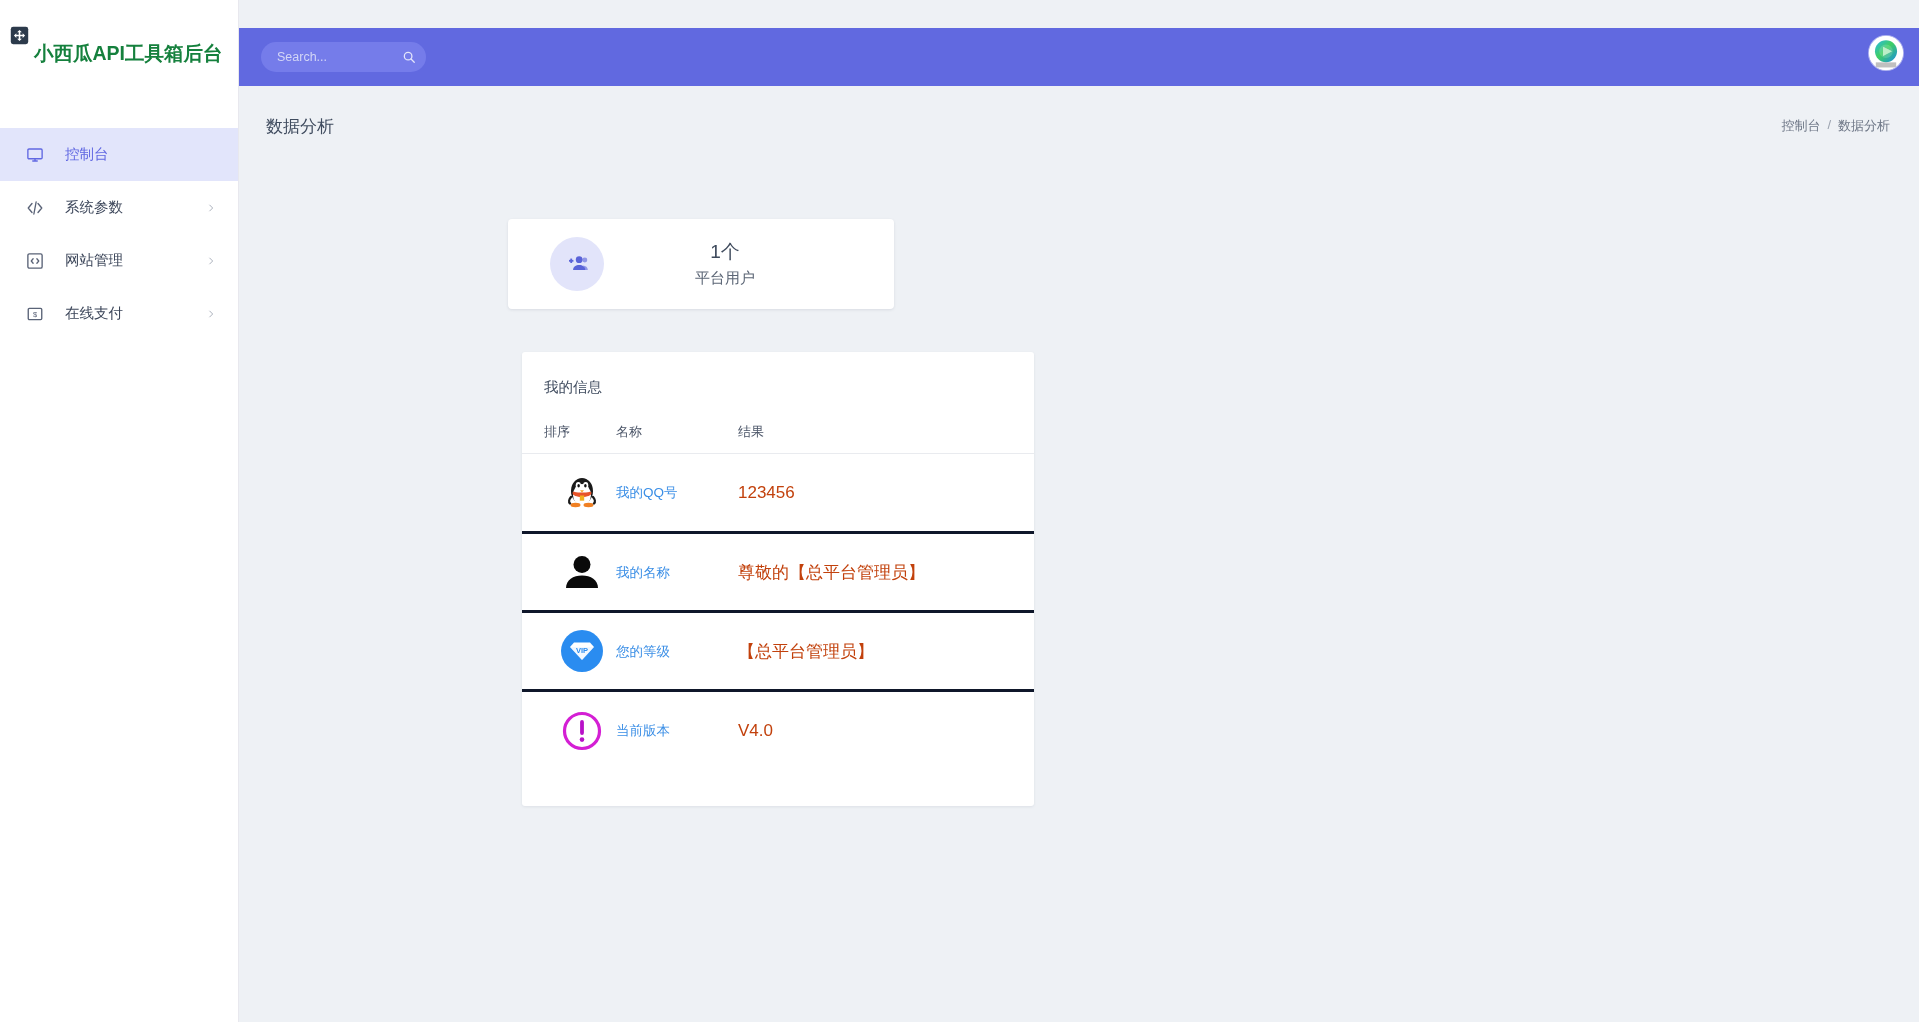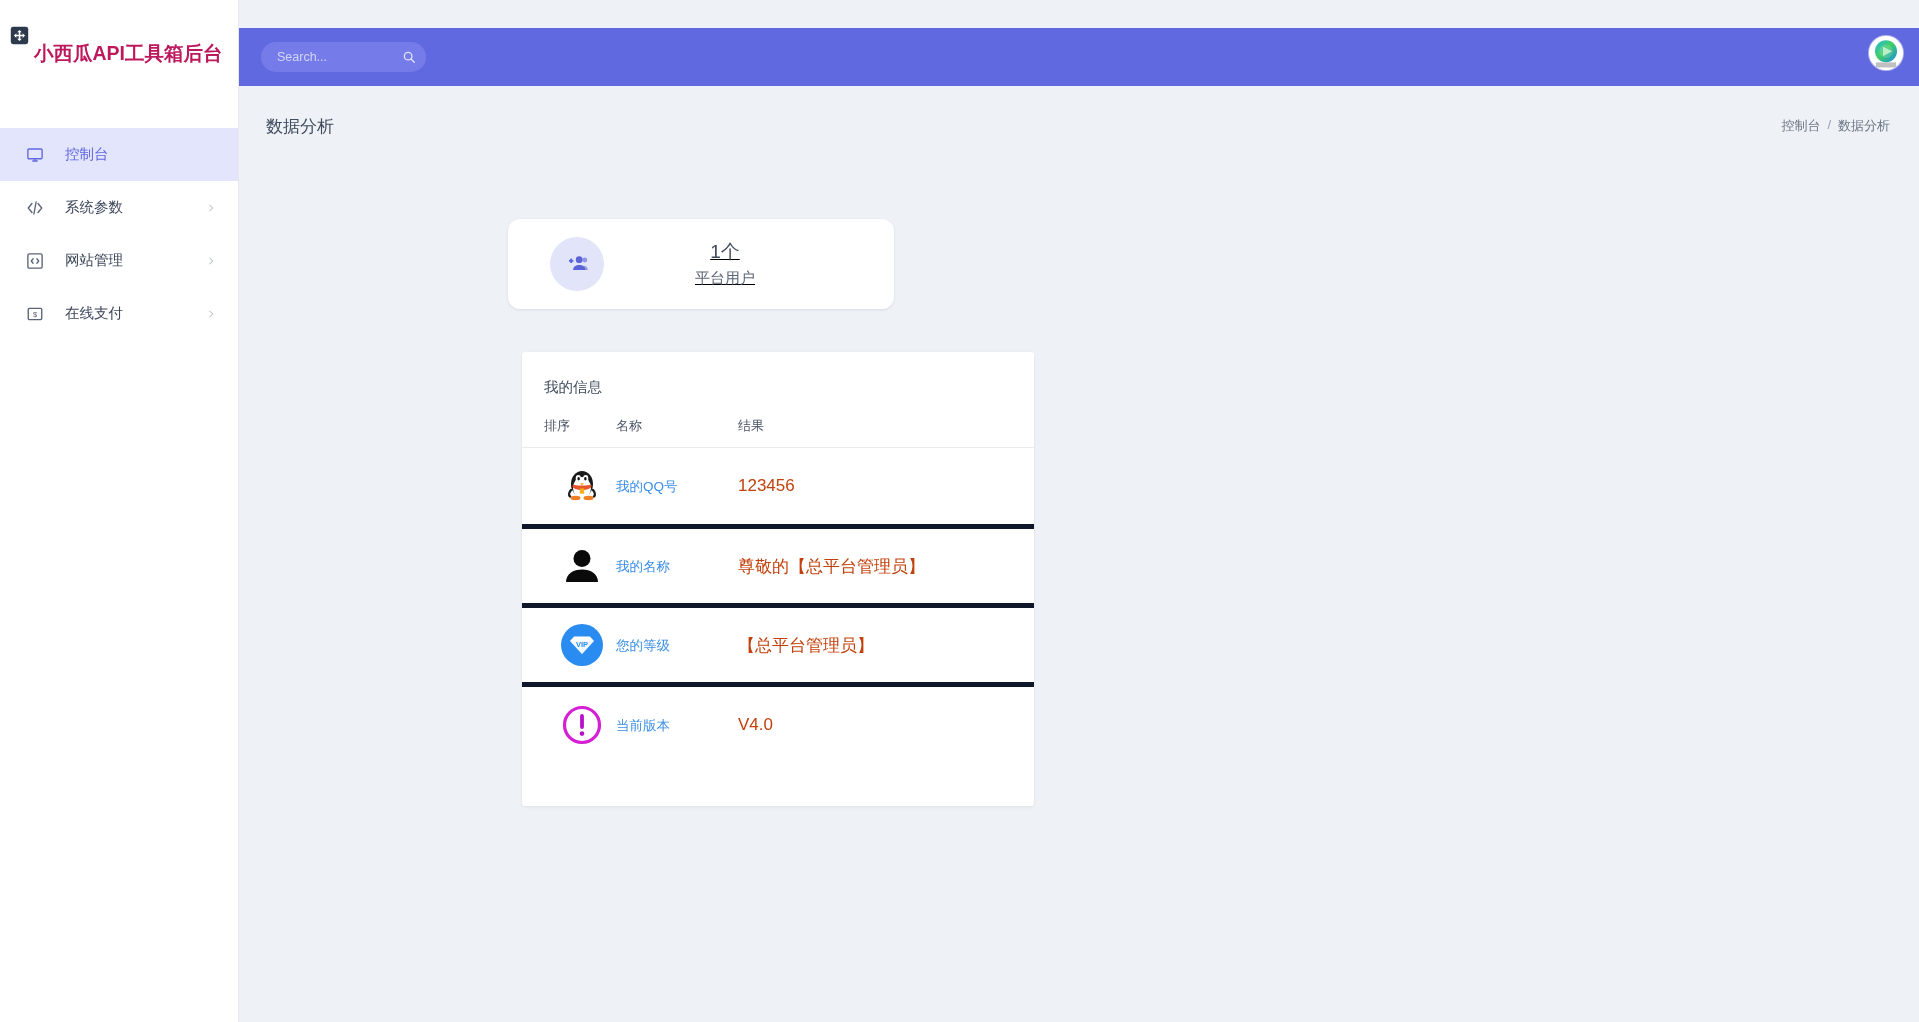--- a/index.html
+++ b/index.html
@@ -16,21 +16,21 @@
     width: 239px; height: 1022px; background: #ffffff;
     border-right: 1px solid #e8e8ee; flex: 0 0 239px;
     position: relative; z-index: 5;
   }
   .logo-area {
     height: 70px; display: flex; align-items: center;
     padding-left: 10px; gap: 5px;
   }
   .logo-mark { width: 19px; height: 19px; flex: 0 0 19px; }
   .logo-text {
-    font-size: 19.5px; font-weight: bold; color: #be185d;
+    font-size: 19.5px; font-weight: bold; color: #15803d;
     letter-spacing: 0px; white-space: nowrap; margin-top: 37px;
   }
   .nav { margin-top: 58px; }
   .nav-item {
     height: 53px; display: flex; align-items: center;
     padding: 0 22px 0 26px; cursor: pointer; position: relative;
     color: #3b4559; font-size: 14.5px;
   }
   .nav-item .nav-icon {
     width: 18px; height: 18px; flex: 0 0 18px;
@@ -76,22 +76,22 @@
   }
   .page-title { font-size: 17px; color: #3f4b5e; }
   .breadcrumb { font-size: 13px; color: #6d7686; display: flex; gap: 7px; }
   .breadcrumb .sep { color: #9aa1ae; }
   .breadcrumb .crumb-link { cursor: pointer; }
 
   
   .stat-card {
     position: absolute; left: 269px; top: 133px;
     width: 386px; height: 90px; background: #ffffff;
-    border-radius: 12px; box-shadow: 0 1px 3px rgba(30,40,70,.10);
-    display: flex; align-items: center; text-decoration: underline;
+    border-radius: 4px; box-shadow: 0 1px 3px rgba(30,40,70,.10);
+    display: flex; align-items: center;
   }
   .stat-icon-circle {
     width: 54px; height: 54px; border-radius: 50%;
     background: #e2e4fa; margin-left: 42px;
     display: flex; align-items: center; justify-content: center;
     flex: 0 0 54px;
   }
   .stat-texts {
     flex: 1; display: flex; flex-direction: column;
     align-items: center; justify-content: center; padding-right: 48px;
@@ -102,30 +102,30 @@
   
   .info-card {
     position: absolute; left: 283px; top: 266px;
     width: 512px; height: 454px; background: #ffffff;
     border-radius: 3px; box-shadow: 0 1px 3px rgba(30,40,70,.08);
   }
   .info-card-title {
     font-size: 14.5px; color: #3f4b5e;
     padding: 26px 0 0 22px;
   }
-  .info-table { width: 100%; border-collapse: collapse; margin-top: 20px; }
+  .info-table { width: 100%; border-collapse: collapse; margin-top: 26px; }
   .info-table th {
     font-size: 13px; color: #4a5467; font-weight: normal;
     text-align: left; padding: 0 0 12px 0; border-bottom: 1px solid #e9ebef;
   }
   .info-table th.c-sort { width: 94px; padding-left: 22px; }
   .info-table th.c-name { width: 122px; }
   .info-table th.c-result { padding-right: 22px; }
   .info-table td {
-    padding: 0; border-bottom: 5px solid #0f172a; height: 79px;
+    padding: 0; border-bottom: 3px solid #0f172a; height: 79px;
     vertical-align: middle;
   }
   .info-table tr:last-child td { border-bottom: none; }
   .info-table td.c-sort { padding-left: 38px; }
   .row-icon { width: 44px; height: 44px; display: block; }
   .row-name { font-size: 13.5px; color: #3a8ee6; cursor: pointer; }
   .row-result { font-size: 17px; color: #c2410c; }
 </style>
 </head>
 <body>

